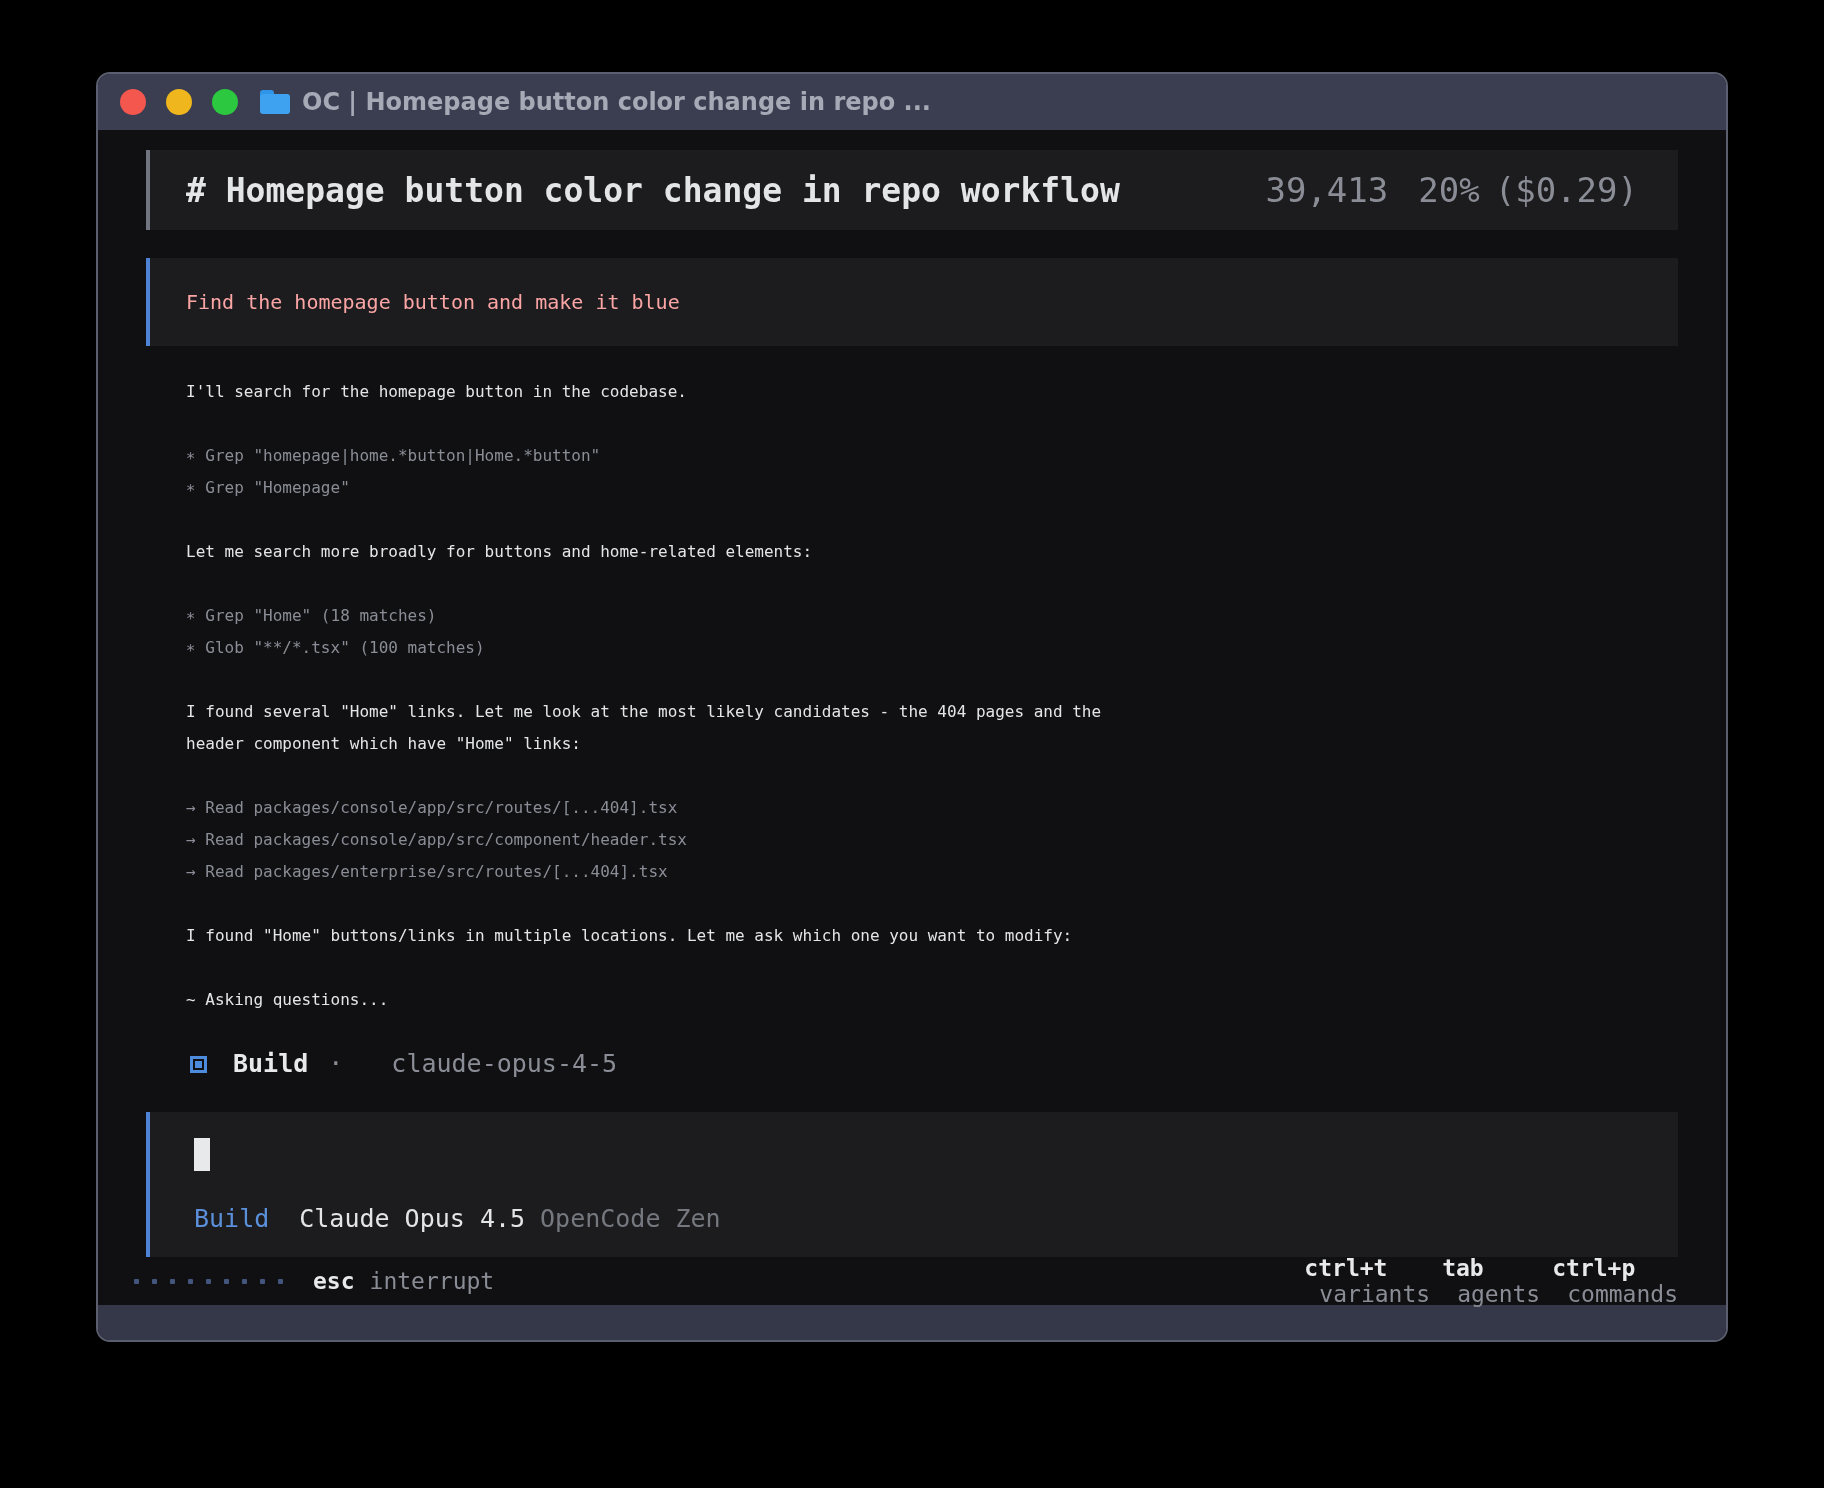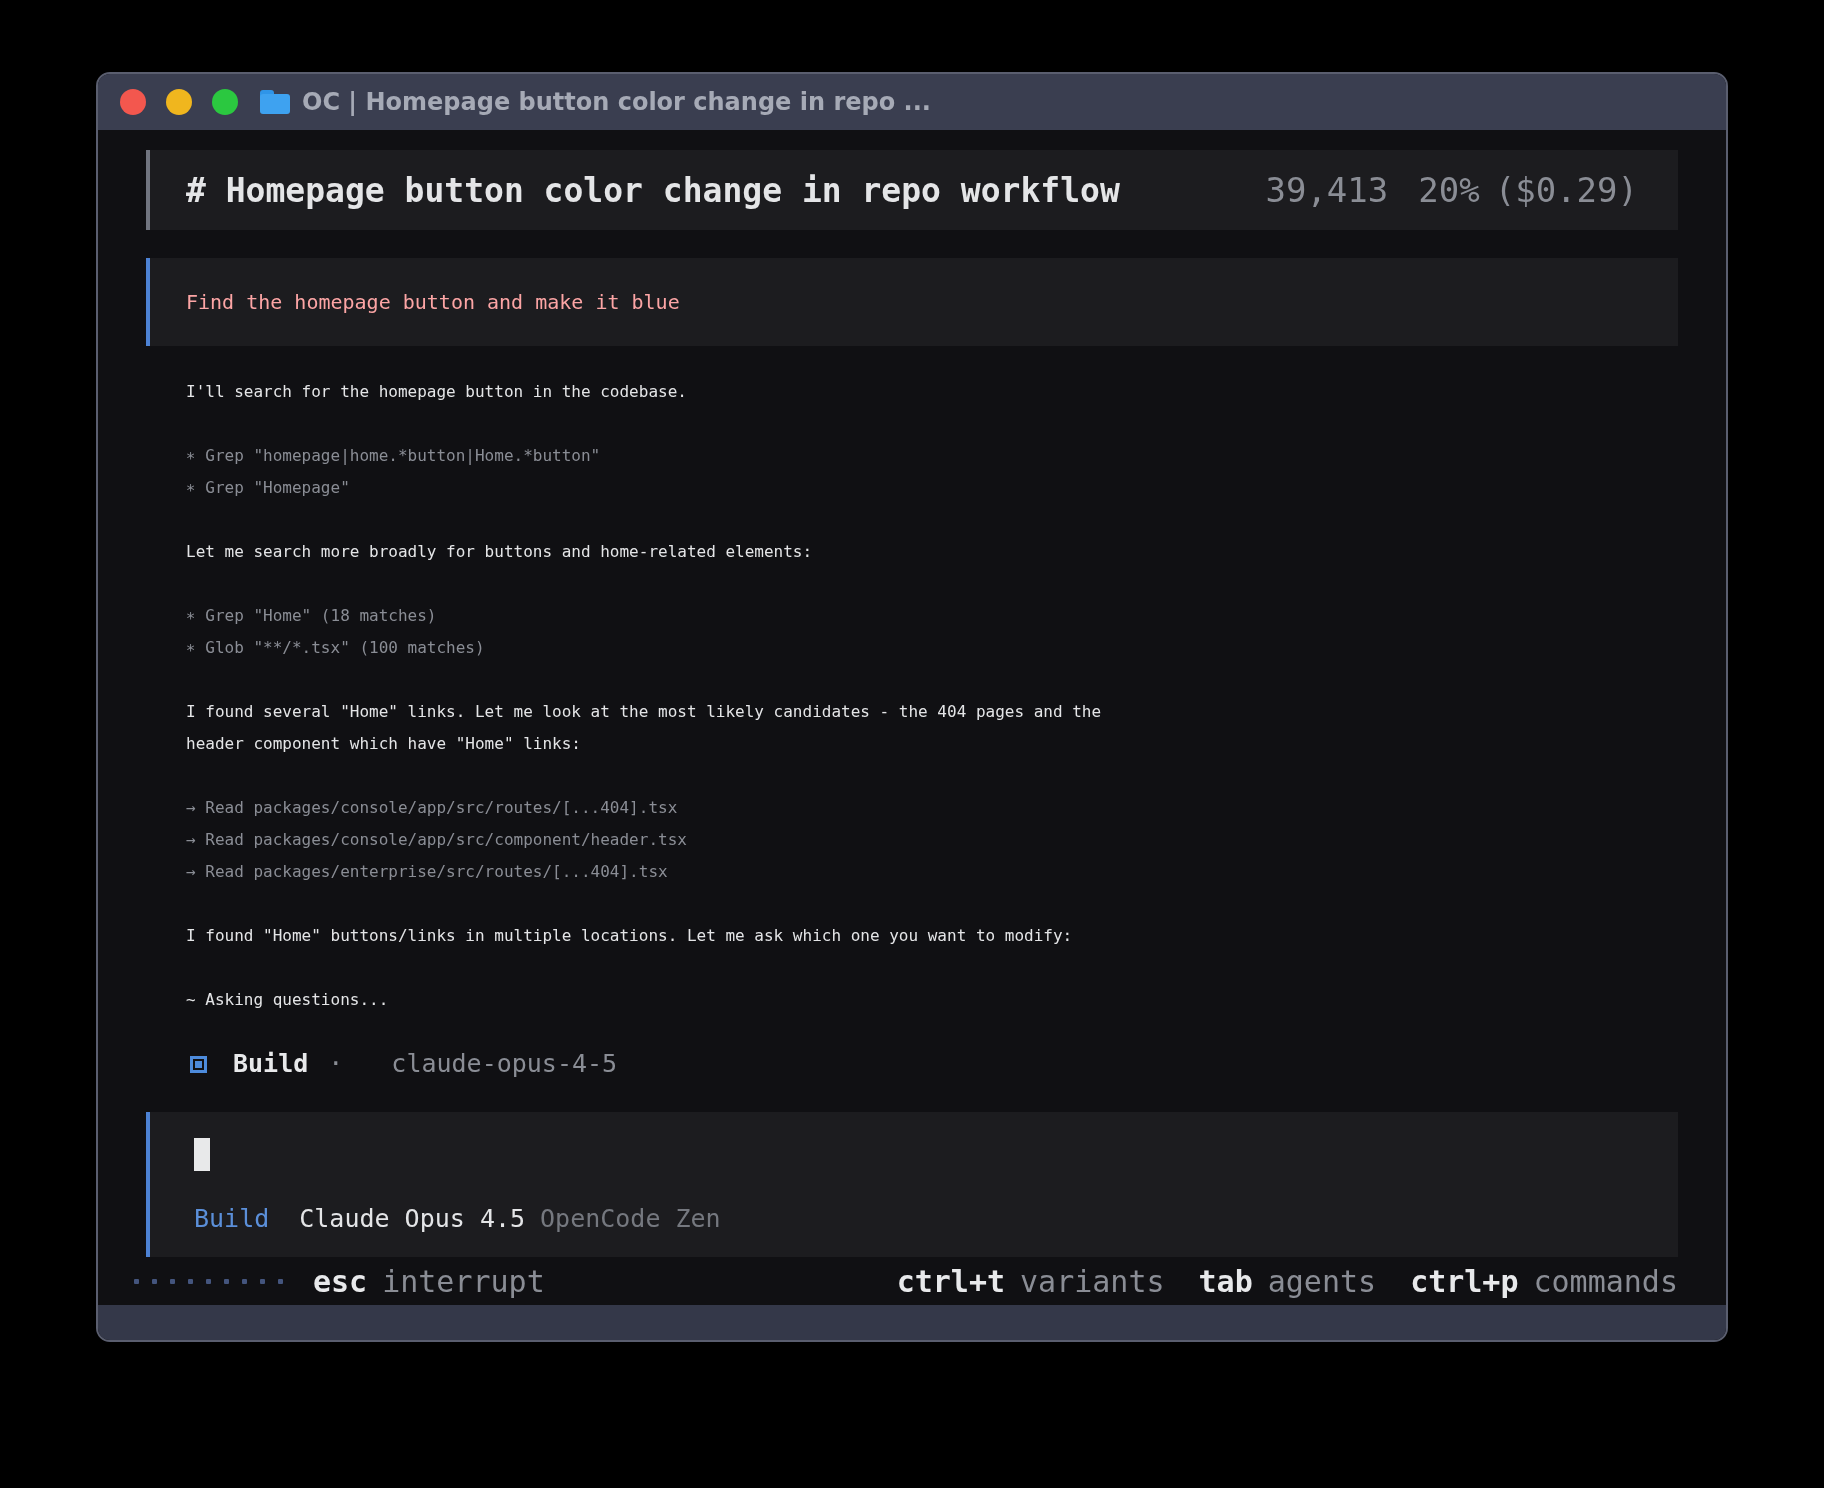--- a/index.html
+++ b/index.html
@@ -91,29 +91,29 @@
   }
   .cursor { width: 16px; height: 33px; background: #e8e9ea; }
   .input-meta { display: flex; font-size: 25px; white-space: pre; }
   .meta-agent { color: #5b8fd9; margin-right: 30px; }
   .meta-model { color: #e4e5e7; margin-right: 15px; }
   .meta-provider { color: #75787f; }
 
   .footer {
     height: 48px; display: flex; align-items: center;
     justify-content: space-between; padding: 0 48px 0 36px;
-    font-size: 30px;
+    font-size: 23px;
   }
   .footer-left { display: flex; align-items: center; }
   .spinner { display: flex; gap: 13px; margin-right: 30px; }
   .dot { width: 5px; height: 5px; border-radius: 1px; background: #44557e; }
   .kbd { color: #e8e9eb; font-weight: 600; }
   .kbd-label { color: #8a8d95; margin-left: 15px; }
   .footer-right { display: flex; }
-  .shortcut { display: flex; margin-left: 34px; }
+  .shortcut { display: flex; margin-left: 12px; flex-direction: column; }
 
   .bottom-strip { height: 36px; flex: 0 0 36px; background: #343849; }
 </style>
 </head>
 <body>
 
 <div class="window">
 
   <div class="titlebar">
     <div class="traffic">

